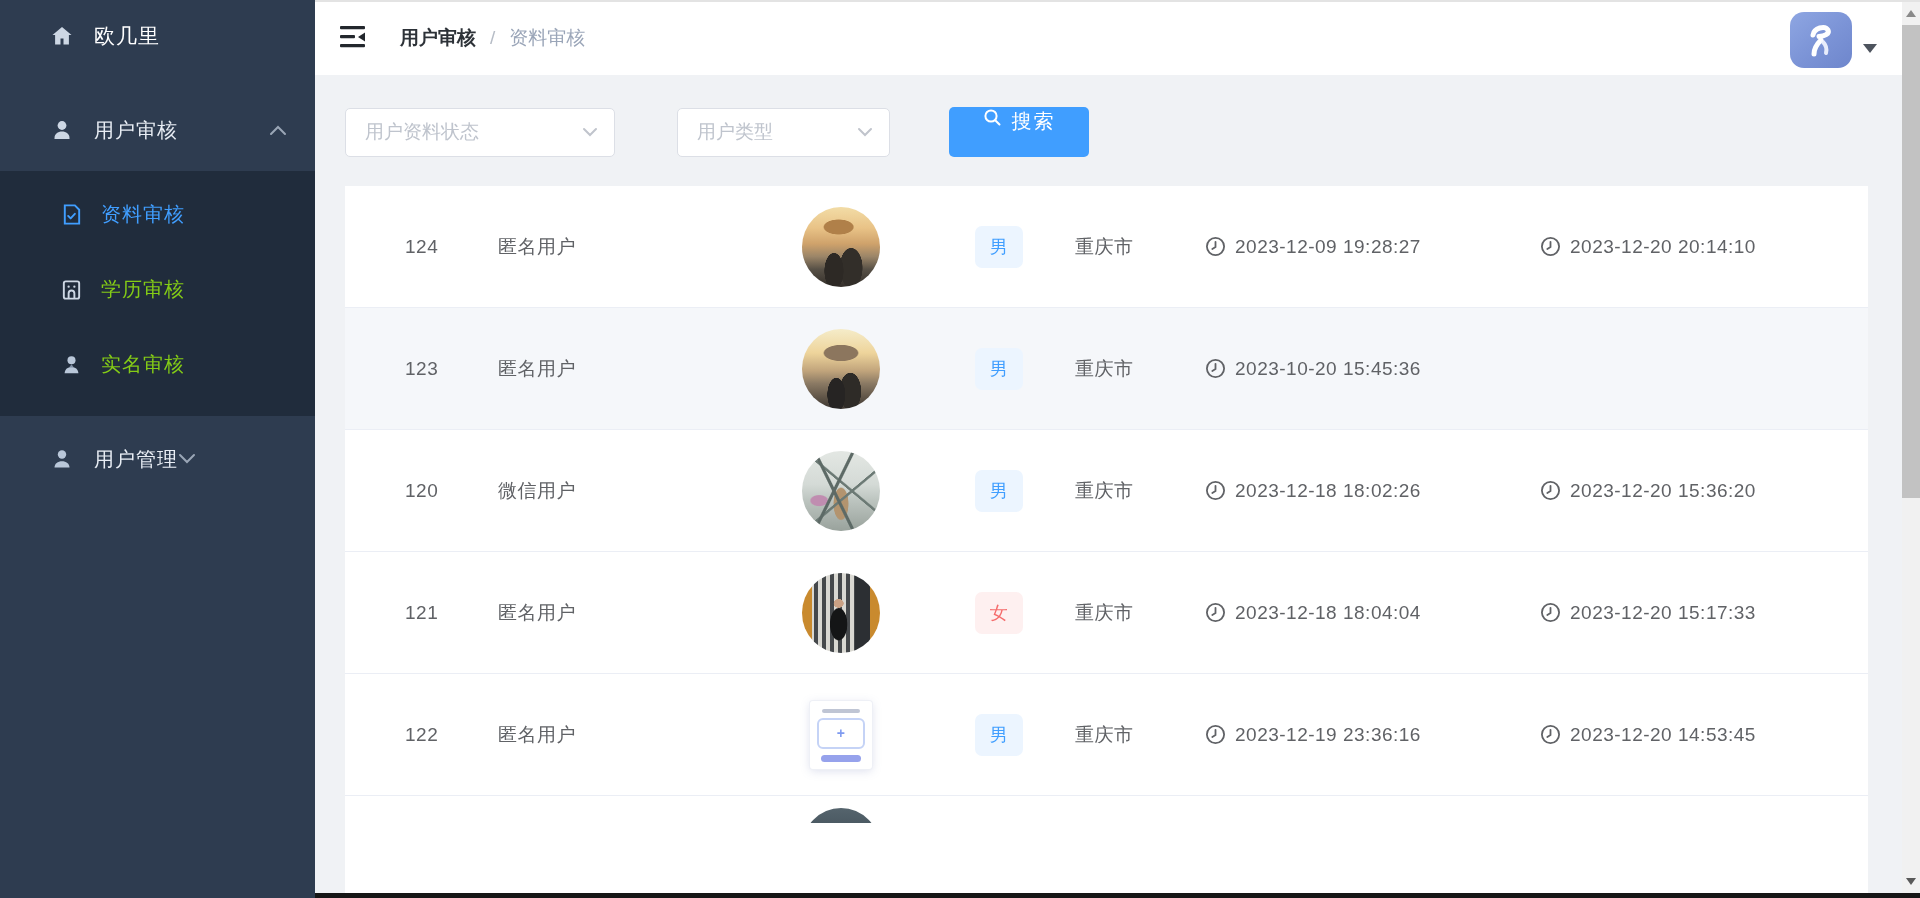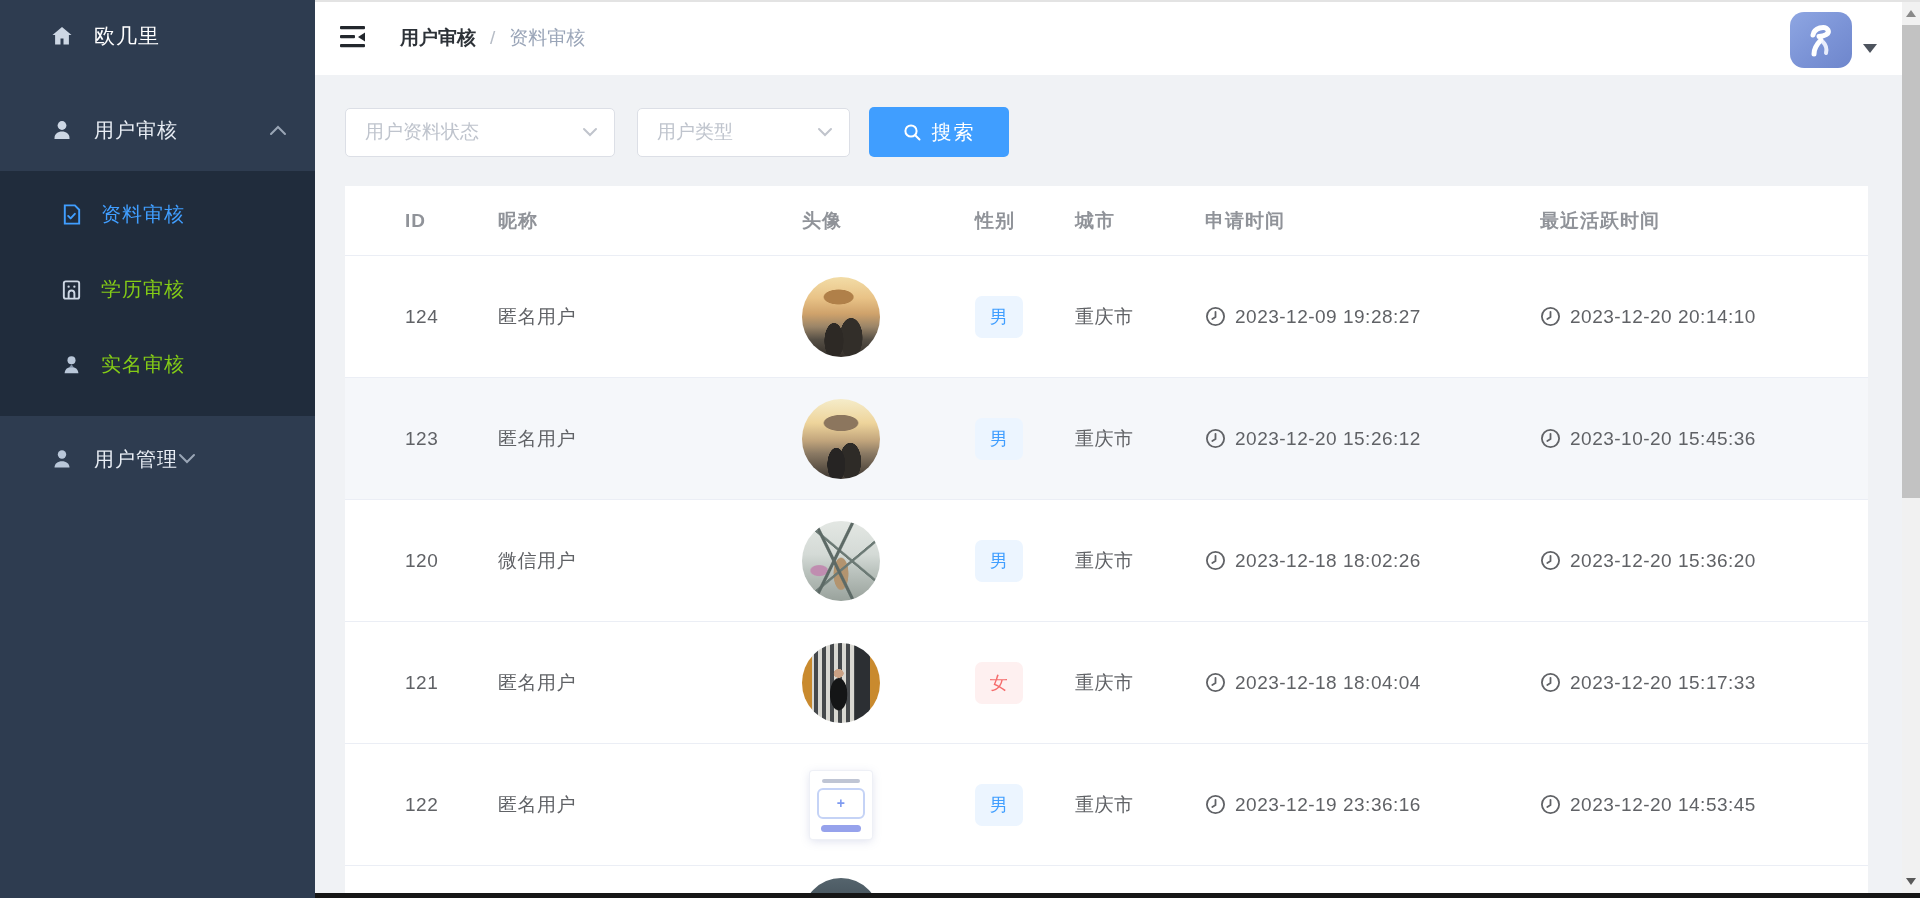--- a/index.html
+++ b/index.html
@@ -32,29 +32,29 @@
   .crumb-b{color:#9aa5b8;}
   .user-logo{position:absolute;left:1475px;top:12px;width:62px;height:56px;border-radius:14px;
     background:linear-gradient(140deg,#8ea6e2 0%,#7b93d6 55%,#6e86cc 100%);cursor:pointer;
     display:flex;align-items:center;justify-content:center;}
   .user-caret{position:absolute;left:1548px;top:44px;width:0;height:0;border-left:7px solid transparent;
     border-right:7px solid transparent;border-top:9px solid #4e545e;cursor:pointer;}
 
   
   .content{position:absolute;left:315px;top:75px;width:1587px;height:818px;background:#f0f2f5;}
 
-  .filters{position:absolute;left:30px;top:32px;display:flex;align-items:center;}
+  .filters{position:absolute;left:30px;top:32px;display:flex;align-items:center;gap:40px;}
   .fselect{height:49px;background:#fff;border:1px solid #dcdfe6;border-radius:5px;display:flex;
     align-items:center;justify-content:space-between;cursor:pointer;box-sizing:border-box;}
   .fselect .ph{color:#bfc4cd;font-size:19px;margin-left:19px;}
   .fselect .chev{margin-right:16px;}
   .sel-status{width:270px;margin-right:22px;}
   .sel-type{width:213px;margin-right:19px;}
   .search-btn{width:140px;height:50px;background:#409eff;border:none;border-radius:5px;color:#fff;
-    font-size:20px;display:flex;align-items:center;justify-content:center;cursor:pointer;
+    font-size:20px;display:flex;align-items:flex-start;justify-content:center;cursor:pointer;
     font-family:inherit;letter-spacing:2px;}
   .search-btn svg{margin-right:10px;}
 
   
   .table-card{position:absolute;left:30px;top:111px;width:1523px;height:707px;background:#fff;overflow:hidden;}
   .trow,.thead{display:grid;grid-template-columns:93px 304px 173px 100px 130px 335px 1fr;
     align-items:center;padding-left:60px;box-sizing:border-box;}
   .thead{height:70px;border-bottom:1px solid #ebeef5;}
   .thead span{font-size:19px;font-weight:700;color:#909399;letter-spacing:1px;}
   .trow{height:122px;border-bottom:1px solid #ebeef5;background:#fff;}
@@ -226,29 +226,20 @@
       <button class="search-btn">
         <svg width="19" height="19" viewBox="0 0 19 19">
           <circle cx="8" cy="8" r="5.6" fill="none" stroke="#ffffff" stroke-width="2"></circle>
           <path d="M12.2 12.2 L16.5 16.5" stroke="#ffffff" stroke-width="2" stroke-linecap="round"></path>
         </svg>
         <span>搜索</span>
       </button>
     </div>
 
     <div class="table-card">
-      <div class="thead">
-        <span>ID</span>
-        <span>昵称</span>
-        <span>头像</span>
-        <span>性别</span>
-        <span>城市</span>
-        <span>申请时间</span>
-        <span>最近活跃时间</span>
-      </div>
 
       <div>
           <div class="trow">
     <div class="cell"><span>124</span></div>
     <div class="cell"><span>匿名用户</span></div>
     <div class="cell">
       <div class="avatar av-sunset-couple">
         
         
         
@@ -276,27 +267,20 @@
     <div class="cell"><span>匿名用户</span></div>
     <div class="cell">
       <div class="avatar av-sunset-couple2">
         
         
         
       </div>
     </div>
     <div class="cell"><span class="badge male">男</span></div>
     <div class="cell"><span>重庆市</span></div>
-    <div class="cell c-time">
-      <svg width="21" height="21" viewBox="0 0 21 21">
-        <circle cx="10.5" cy="10.5" r="8.6" fill="none" stroke="#606266" stroke-width="1.8"></circle>
-        <path d="M10.5 5.8 V11 L7.3 13" fill="none" stroke="#606266" stroke-width="1.8" stroke-linecap="round"></path>
-      </svg>
-      <span>2023-12-20 15:26:12</span>
-    </div>
     <div class="cell c-time">
       <svg width="21" height="21" viewBox="0 0 21 21">
         <circle cx="10.5" cy="10.5" r="8.6" fill="none" stroke="#606266" stroke-width="1.8"></circle>
         <path d="M10.5 5.8 V11 L7.3 13" fill="none" stroke="#606266" stroke-width="1.8" stroke-linecap="round"></path>
       </svg>
       <span>2023-10-20 15:45:36</span>
     </div>
   </div>
           <div class="trow">
     <div class="cell"><span>120</span></div>

